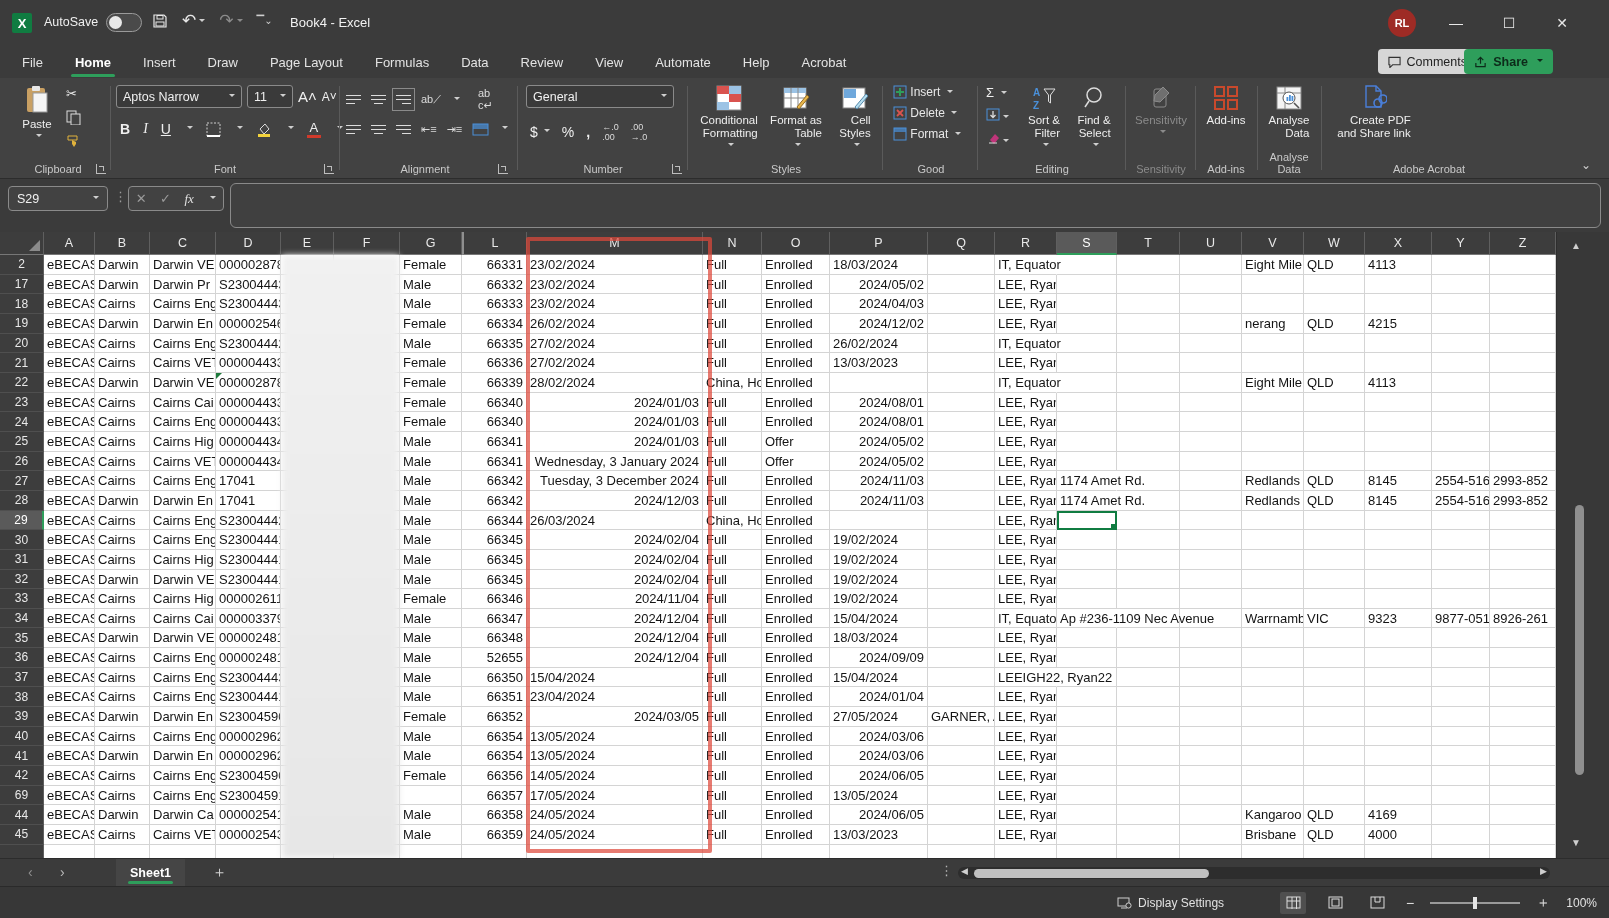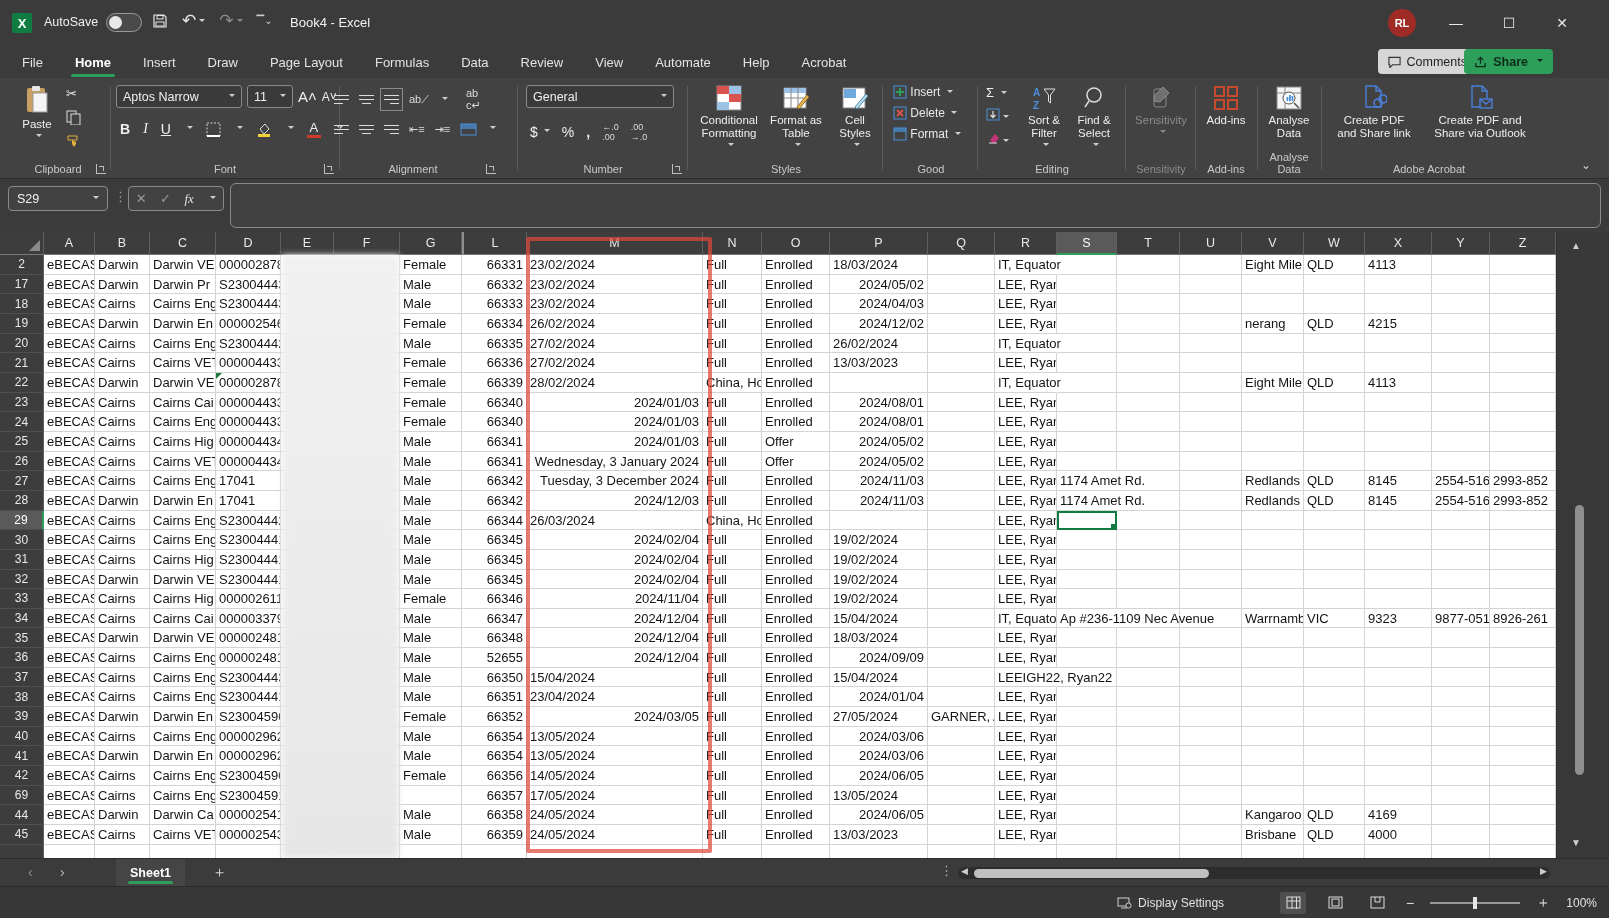--- a/index.html
+++ b/index.html
@@ -34,21 +34,21 @@
   #share-btn { position:absolute; right:56px; top:3px; height:25px; background:#2E9E5B; color:#0d2b1a; border-radius:4px; font-size:12.5px; font-weight:bold; display:flex; align-items:center; gap:6px; padding:0 10px; }
 
   
   #ribbon { position:absolute; top:78px; left:0; width:100%; height:101px; background:#424242; border-bottom:1px solid #2c2c2c; color:#e8e8e8; }
   .rgroup { position:absolute; top:0; height:100%; }
   .rgroup .glabel { position:absolute; bottom:3px; left:0; right:0; text-align:center; font-size:11px; color:#c9c9c9; }
   .gsep { position:absolute; top:8px; bottom:8px; width:1px; background:#5a5a5a; }
   .launcher { position:absolute; bottom:4px; width:10px; height:10px; border-left:1px solid #bdbdbd; border-bottom:1px solid #bdbdbd; transform:rotate(0deg); }
   .launcher::after{ content:""; position:absolute; right:2px; top:2px; width:4px; height:4px; border-right:1px solid #bdbdbd; border-top:1px solid #bdbdbd; }
   .bigbtn { display:flex; flex-direction:column; align-items:center; justify-content:flex-start; gap:3px; padding-top:7px; height:78px; text-align:center; font-size:11.5px; line-height:1.15; color:#eee; }
-  .bigbtn .cap { white-space:pre-line; }
+  .bigbtn .cap { white-space:pre-line;text-align:right; }
   .dd { display:inline-block; width:0; height:0; border:3.5px solid transparent; border-top-color:#cfcfcf; margin-left:3px; vertical-align:middle; }
   .dim * , .dim { color:#8b8b8b !important; }
   .selbox { background:#3a3a3a; border:1px solid #8a8a8a; border-radius:3px; height:23px; display:flex; align-items:center; padding:0 6px; font-size:12.5px; color:#f0f0f0; justify-content:space-between; }
   .iconrow { display:flex; align-items:center; gap:10px; }
   .fmt { font-size:14px; color:#efefef; }
   .lines { display:inline-block; width:15px; }
   .lines span{ display:block; height:1.5px; background:#dcdcdc; margin:2.5px 0; }
   .lines.l span:nth-child(3){width:60%;} .lines.c span:nth-child(3){width:60%; margin-left:20%;} .lines.r span:nth-child(3){width:60%; margin-left:40%;}
 
   
@@ -230,21 +230,21 @@
         <span style="font-size:13px; color:#efefef; text-align:center;">A<svg width="14" height="3" viewBox="0 0 14 3">
               <rect width="14" height="3" fill="#d03a2b"></rect>
             </svg></span>
           <span class="dd"></span>
       </div>
       <div class="glabel">Font</div>
       <div class="launcher" style="right:2px;"></div>
     </div>
     <div class="gsep" style="left:339px"></div>
 
-    <div class="rgroup" style="left:328px; width:170px;">
+    <div class="rgroup" style="left:340px; width:170px;">
       <div class="iconrow" style="position:absolute; left:6px; top:9px;">
         <span class="lines l">
             <span></span>
             <span></span>
             <span></span>
           </span>
         <span class="lines c">
             <span></span>
             <span></span>
             <span></span>
@@ -453,30 +453,20 @@
       <div style="display:flex; gap:6px; padding-left:2px;">
         <div class="bigbtn" style="width:96px;">
           <svg width="26" height="26" viewBox="0 0 26 26">
               <path d="M5 1h10l5 5v16H5z" fill="none" stroke="#4a7fd9" stroke-width="1.4"></path>
               <path d="M15 1v5h5" fill="none" stroke="#4a7fd9" stroke-width="1.4"></path>
               <circle cx="17" cy="18" r="4" fill="none" stroke="#4a7fd9" stroke-width="1.6"></circle>
               <circle cx="22" cy="14" r="4" fill="none" stroke="#4a7fd9" stroke-width="1.6"></circle>
             </svg>
           <span class="cap">Create PDF
 and Share link</span>
-        </div>
-        <div class="bigbtn" style="width:104px;">
-          <svg width="26" height="26" viewBox="0 0 26 26">
-              <path d="M5 1h10l5 5v16H5z" fill="none" stroke="#4a7fd9" stroke-width="1.4"></path>
-              <path d="M15 1v5h5" fill="none" stroke="#4a7fd9" stroke-width="1.4"></path>
-              <rect x="13" y="14" width="12" height="9" fill="#424242" stroke="#4a7fd9" stroke-width="1.4"></rect>
-              <path d="M13 14l6 5 6-5" fill="none" stroke="#4a7fd9" stroke-width="1.4"></path>
-            </svg>
-          <span class="cap">Create PDF and
-Share via Outlook</span>
         </div>
       </div>
       <div class="glabel">Adobe Acrobat</div>
     </div>
     <span style="position:absolute; right:18px; bottom:6px; color:#cfcfcf; font-size:12px;">⌄</span>
   </div>
 
   <div id="fxbar">
     <div id="namebox">
         <span>S29</span>

